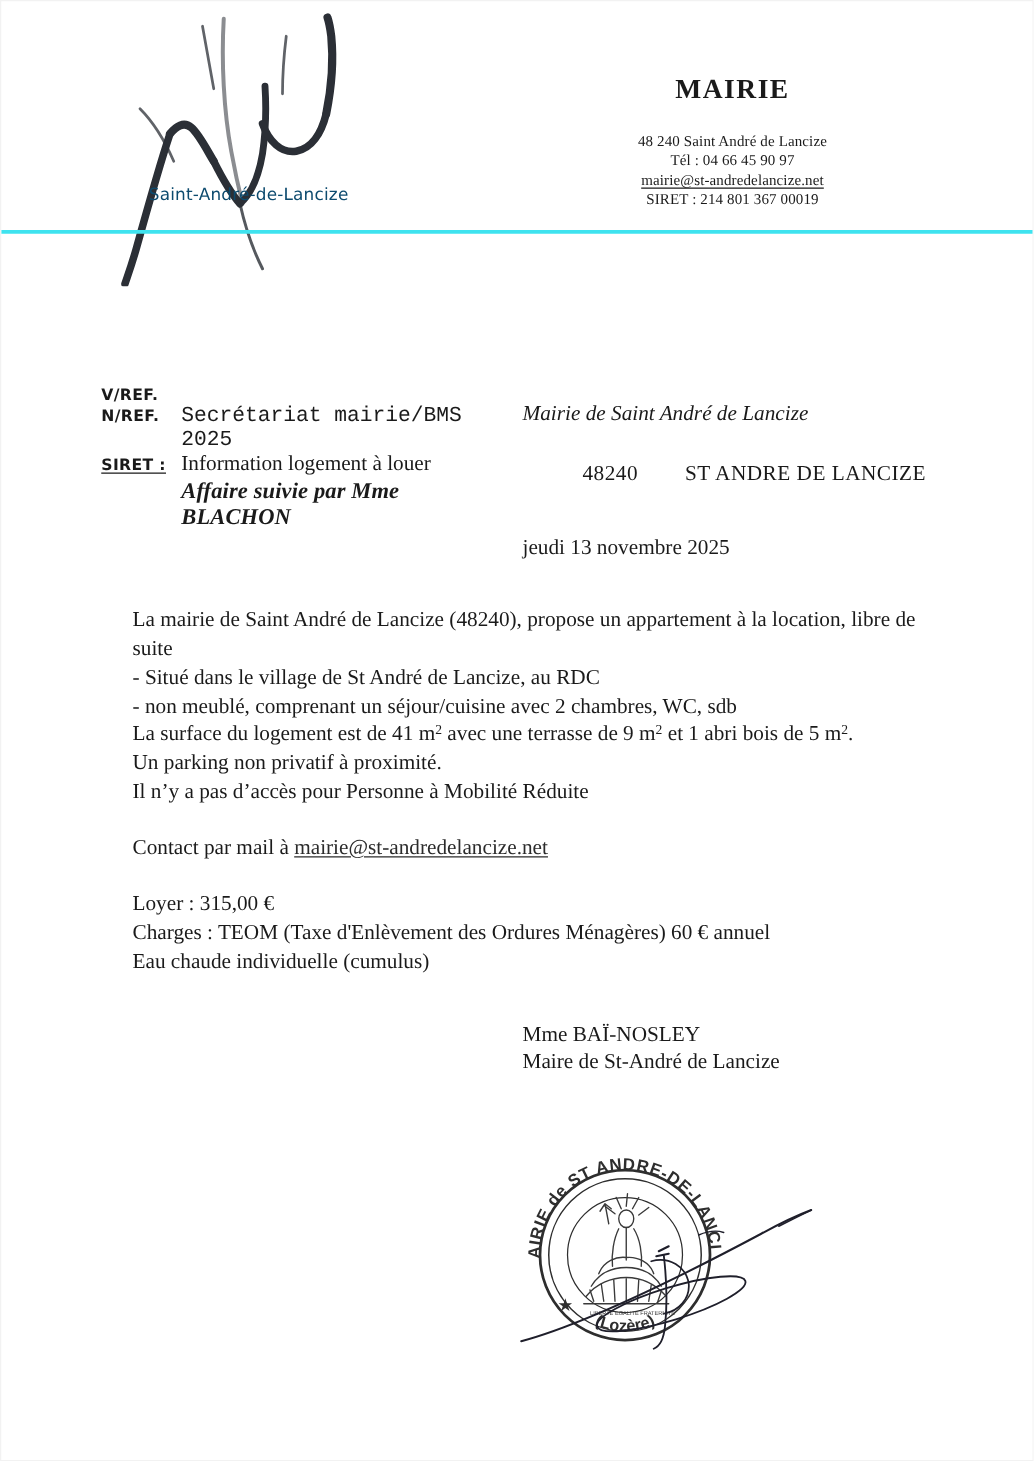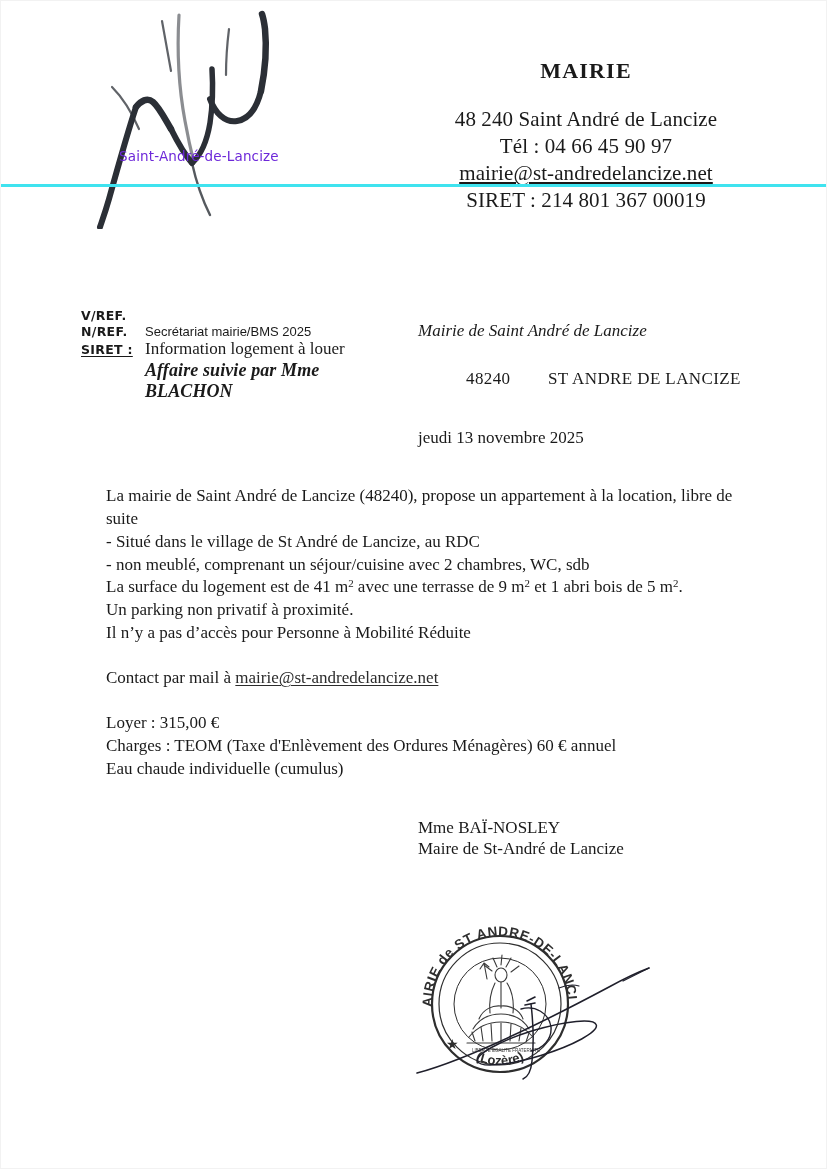--- a/index.html
+++ b/index.html
@@ -44,40 +44,40 @@
     left: 0;
     top: 0;
   }
   .logo-caption {
     position: absolute;
     left: 40px;
     top: 145px;
     font-family: "DejaVu Sans", "Liberation Sans", sans-serif;
     font-size: 13.5px;
     letter-spacing: 0.15px;
-    color: #6d28d9;
+    color: #0c4a6e;
     white-space: nowrap;
   }
 
   .org-block {
     position: absolute;
     left: 420px;
     top: 56px;
     width: 330px;
     text-align: center;
     line-height: 1.30;
   }
   .org-title {
     font-size: 22px;
     font-weight: bold;
     letter-spacing: 1.2px;
     margin-bottom: 20px;
   }
   .org-line {
-    font-size: 21px;
+    font-size: 12px;
     letter-spacing: 0.1px;
     font-family: Liberation Serif, serif;
   }
   .org-line.mail {
     text-decoration: underline;
     text-underline-offset: 2px;
   }
 
   .rule-cyan {
     position: absolute;
@@ -107,22 +107,22 @@
     letter-spacing: 0.3px;
     width: 62px;
     flex: 0 0 62px;
     white-space: nowrap;
   }
   .ref-label.underlined {
     text-decoration: underline;
     text-underline-offset: 2px;
   }
   .ref-value-sans {
-    font-family: Liberation Sans, sans-serif;
-    font-size: 13px;
+    font-family: Liberation Mono, monospace;
+    font-size: 17px;
     padding-left: 2px;
   }
   .ref-value-serif {
     font-size: 17px;
     padding-left: 2px;
     line-height: 1.1;
   }
   .ref-sub {
     font-family: Liberation Serif, serif;
     font-size: 18px;

